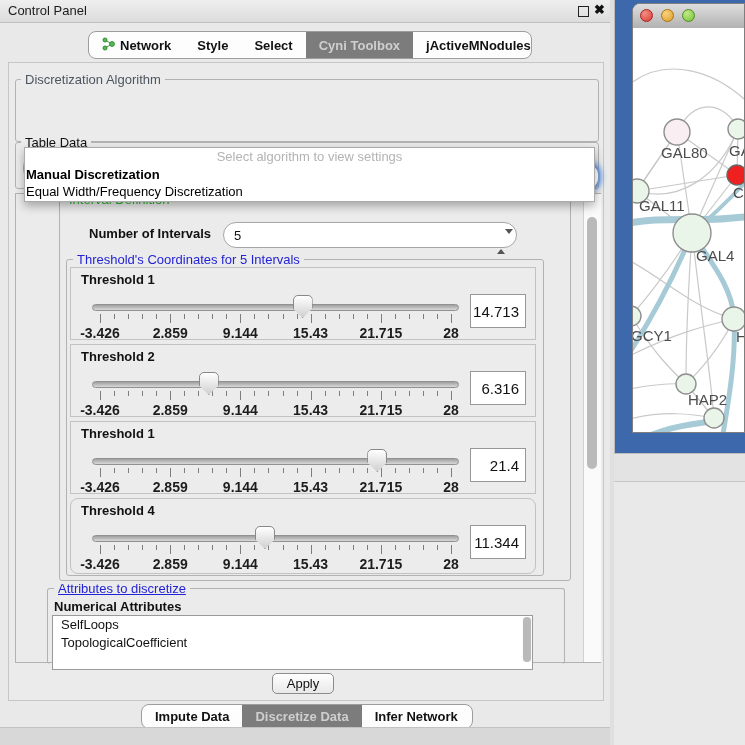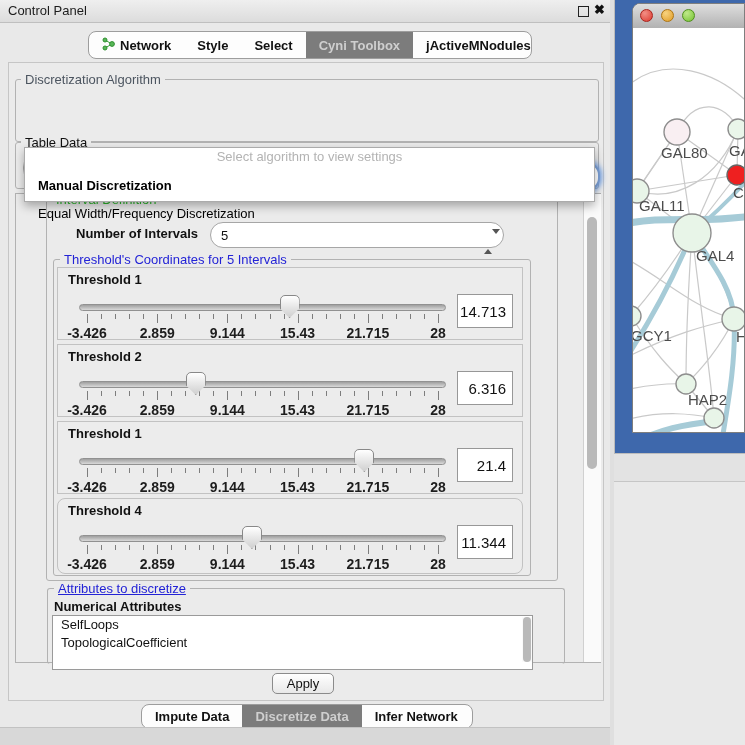--- a/index.html
+++ b/index.html
@@ -33,21 +33,21 @@
   .spinner{position:absolute;right:10px;top:50%;transform:translateY(-50%);width:9px;height:12px;}
   .spinner .up{width:0;height:0;border-left:4.5px solid transparent;border-right:4.5px solid transparent;
                border-bottom:5px solid #555;margin-bottom:2px;}
   .spinner .dn{width:0;height:0;border-left:4.5px solid transparent;border-right:4.5px solid transparent;
                border-top:5px solid #555;}
   #alg-combo{left:22px;top:99px;width:569px;height:29px;border:2px solid #7b9fd4;
              box-shadow:0 0 5px 2px rgba(88,144,226,.8);z-index:1;}
   #alg-popup{left:15px;top:84px;width:569px;height:53px;background:#fff;border:1px solid #ababab;
              box-shadow:0 4px 9px rgba(0,0,0,.3);z-index:50;font-size:13px;}
   #alg-popup .prompt{height:18px;line-height:18px;text-align:center;color:#b3b3b3;}
-  #alg-popup .opt{height:17px;line-height:17px;padding-left:13px;color:#000;margin-top:11px;}
+  #alg-popup .opt{height:17px;line-height:17px;padding-left:1px;color:#000;}
   #alg-popup .opt.bold{font-weight:700;}
   
   #scrollpane{left:14px;top:192px;width:586px;height:470px;border:1px solid #b2b2b2;background:#ebebeb;box-sizing:border-box;}
   .vscroll{position:absolute;background:#fafafa;border-left:1px solid #d0d0d0;}
   .vthumb{position:absolute;background:#b9b9b9;border-radius:6px;}
   
   .th-panel{position:absolute;left:3px;width:466px;background:#ececec;border:1px solid #c2c2c2;box-sizing:border-box;}
   .th-label{position:absolute;left:10px;top:4px;font-size:13px;font-weight:700;}
   .track{position:absolute;left:21px;top:36px;width:367px;height:7px;border-radius:4px;
          background:linear-gradient(#9f9f9f,#d9d9d9);border:1px solid #919191;box-sizing:border-box;}
@@ -141,21 +141,21 @@
       <div class="combo abs" style="left:14px;top:91px;width:568px;height:28px;">
         <span>galFiltered.sif default node</span>
         <span class="spinner"><span class="up"></span><span class="dn"></span></span>
       </div>
 
       <div id="scrollpane" class="abs" style="left:6px;top:130px;">
         <div class="vscroll" style="left:567px;top:0;width:17px;height:468px;">
           <div class="vthumb" style="left:3px;top:23px;width:10px;height:252px;"></div>
         </div>
 
-        <div class="group abs" style="left:30px;top:5px;width:512px;height:382px;background:#ebebeb;">
+        <div class="group abs" style="left:43px;top:5px;width:512px;height:382px;background:#ebebeb;">
           <span class="group-label green" style="left:5px;top:-8px;">Interval Definition</span>
           <span class="abs" style="left:29px;top:26px;font-size:13px;font-weight:700;">Number of Intervals</span>
           <div class="combo" style="left:163px;top:22px;width:294px;height:26px;">
             <span>5</span>
             <span class="spinner"><span class="up"></span><span class="dn"></span></span>
           </div>
 
           <div class="group" style="left:6px;top:59px;width:478px;height:317px;">
             <span class="group-label blue" style="left:6px;top:-8px;">Threshold's Coordinates for 5 Intervals</span>
             <div id="thr-panels">

